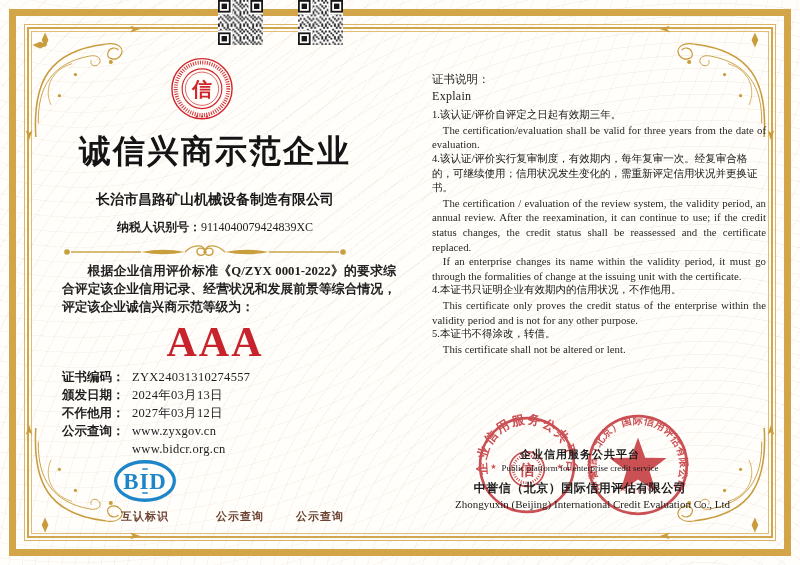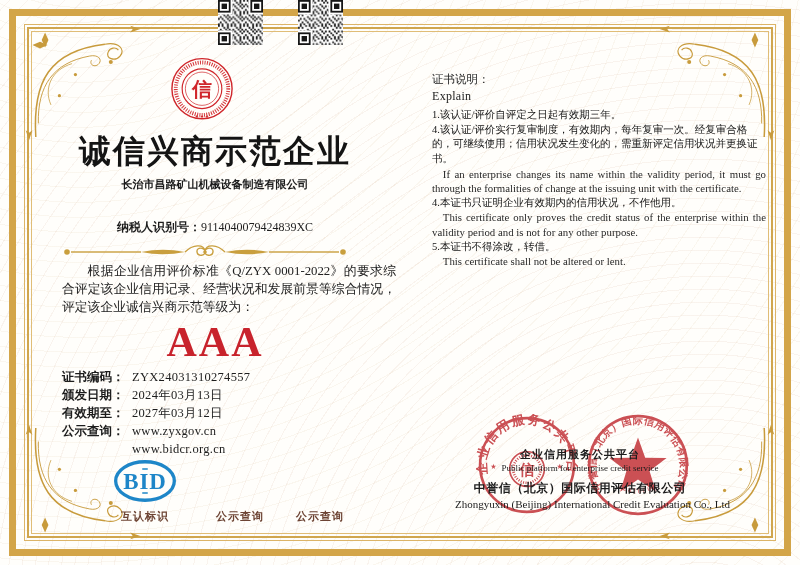--- a/index.html
+++ b/index.html
@@ -17,25 +17,25 @@
   .tl3{position:absolute;inset:31px;border:1px solid #e0bd77;}
   .corner{position:absolute;width:118px;height:118px;}
   .corner.tl{left:24px;top:24px;}
   .corner.tr{right:24px;top:24px;transform:scaleX(-1);}
   .corner.bl{left:24px;bottom:24px;transform:scaleY(-1);}
   .corner.br{right:24px;bottom:24px;transform:scale(-1,-1);}
   .abs{position:absolute;}
   
   .seal{left:170px;top:56px;width:64px;height:68px;}
   .title{left:50px;top:130px;width:330px;text-align:center;font-size:32px;font-weight:700;letter-spacing:2px;color:#141414;}
-  .company{left:50px;top:177px;width:330px;text-align:center;font-size:11px;font-weight:700;color:#1a1a1a;}
+  .company{left:50px;top:191px;width:330px;text-align:center;font-size:14px;font-weight:700;color:#1a1a1a;}
   .tax{left:50px;top:219px;width:330px;text-align:center;font-size:12px;}
   .tax .lbl{font-weight:700;}
   .divider{left:62px;top:244px;width:286px;height:16px;}
-  .statement{left:62px;top:262px;width:334px;font-size:12.8px;line-height:18px;text-align:justify;text-indent:2em;font-weight:400;color:#222;}
+  .statement{left:62px;top:262px;width:334px;font-size:12.8px;line-height:18px;text-align:justify;text-indent:2em;font-weight:700;color:#222;}
   .grade{left:50px;top:318px;width:330px;text-align:center;font-size:42px;font-weight:700;color:#c8232c;letter-spacing:2px;}
   .details{left:62px;top:368px;width:340px;font-size:12.5px;line-height:18px;}
   .details .row{display:flex;}
   .details .dl{font-weight:700;width:70px;flex:0 0 70px;}
   .details .dv{letter-spacing:0.3px;}
   .badge-ico{top:458px;height:46px;}
   .bid{left:112px;width:66px;}
   .qr1{left:218px;width:45px;height:45px;}
   .qr2{left:298px;width:45px;height:45px;}
   .badge-lab{top:509px;width:84px;text-align:center;font-size:11px;font-weight:700;color:#6d4434;letter-spacing:1px;}
@@ -164,21 +164,21 @@
   <div class="abs details">
     <div class="row">
         <span class="dl">证书编码：</span>
         <span class="dv">ZYX24031310274557</span>
       </div>
     <div class="row">
         <span class="dl">颁发日期：</span>
         <span class="dv">2024年03月13日</span>
       </div>
     <div class="row">
-        <span class="dl">有效期至：</span>
+        <span class="dl">不作他用：</span>
         <span class="dv">2027年03月12日</span>
       </div>
     <div class="row">
         <span class="dl">公示查询：</span>
         <span class="dv">www.zyxgov.cn</span>
       </div>
     <div class="row">
         <span class="dl"></span>
         <span class="dv">www.bidcr.org.cn</span>
       </div>
@@ -247,21 +247,23 @@
   </svg>
 
   <div class="abs badge-lab bl1">互认标识</div>
   <div class="abs badge-lab bl2">公示查询</div>
   <div class="abs badge-lab bl3">公示查询</div>
 
   <div class="abs explain">
     <div class="exh-zh">证书说明：</div>
     <div class="exh-en">Explain</div>
     <div class="zh">1.该认证/评价自评定之日起有效期三年。</div>
+    <div class="en">The certification/evaluation shall be valid for three years from the date of evaluation.</div>
     <div class="zh">4.该认证/评价实行复审制度，有效期内，每年复审一次。经复审合格的，可继续使用；信用状况发生变化的，需重新评定信用状况并更换证书。</div>
+    <div class="en">The certification / evaluation of the review system, the validity period, an annual review. After the reexamination, it can continue to use; if the credit status changes, the credit status shall be reassessed and the certificate replaced.</div>
     <div class="en">If an enterprise changes its name within the validity period, it must go through the formalities of change at the issuing unit with the certificate.</div>
     <div class="zh">4.本证书只证明企业有效期内的信用状况，不作他用。</div>
     <div class="en">This certificate only proves the credit status of the enterprise within the validity period and is not for any other purpose.</div>
     <div class="zh">5.本证书不得涂改，转借。</div>
     <div class="en">This certificate shall not be altered or lent.</div>
   </div>
 
   <svg class="abs stamp stampL" viewBox="0 0 100 100">
     <defs>
         <path id="arcA" d="M12,62 A40,40 0 1 1 88,62" fill="none"></path>

